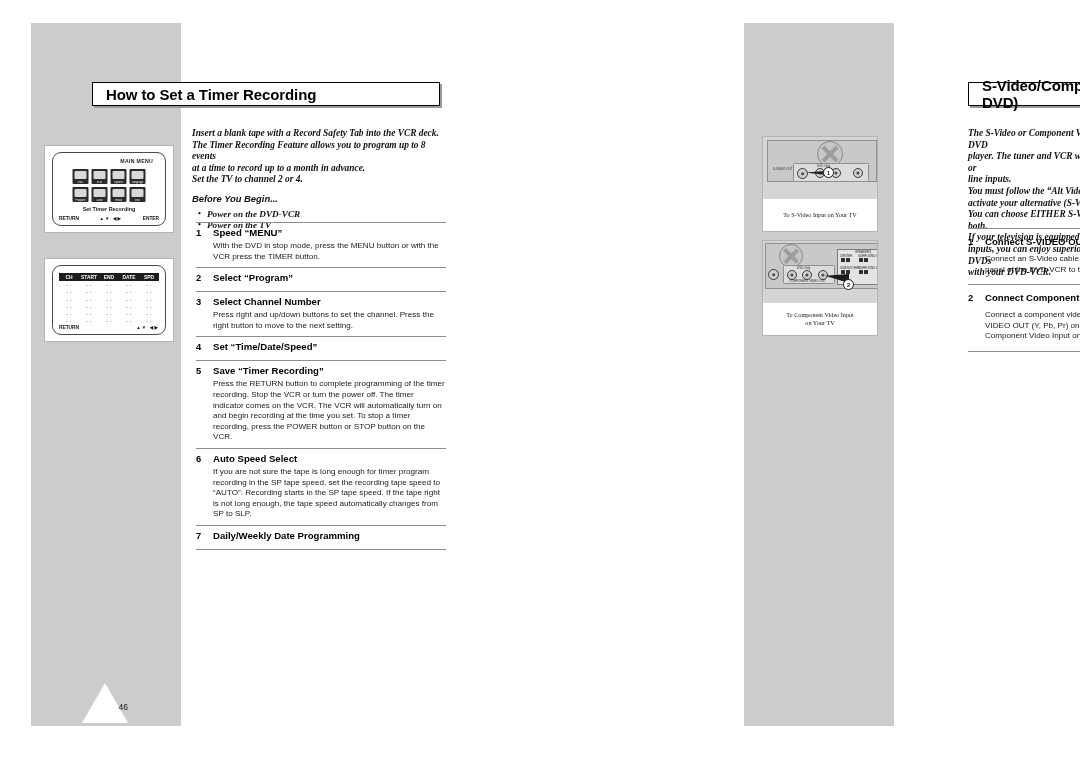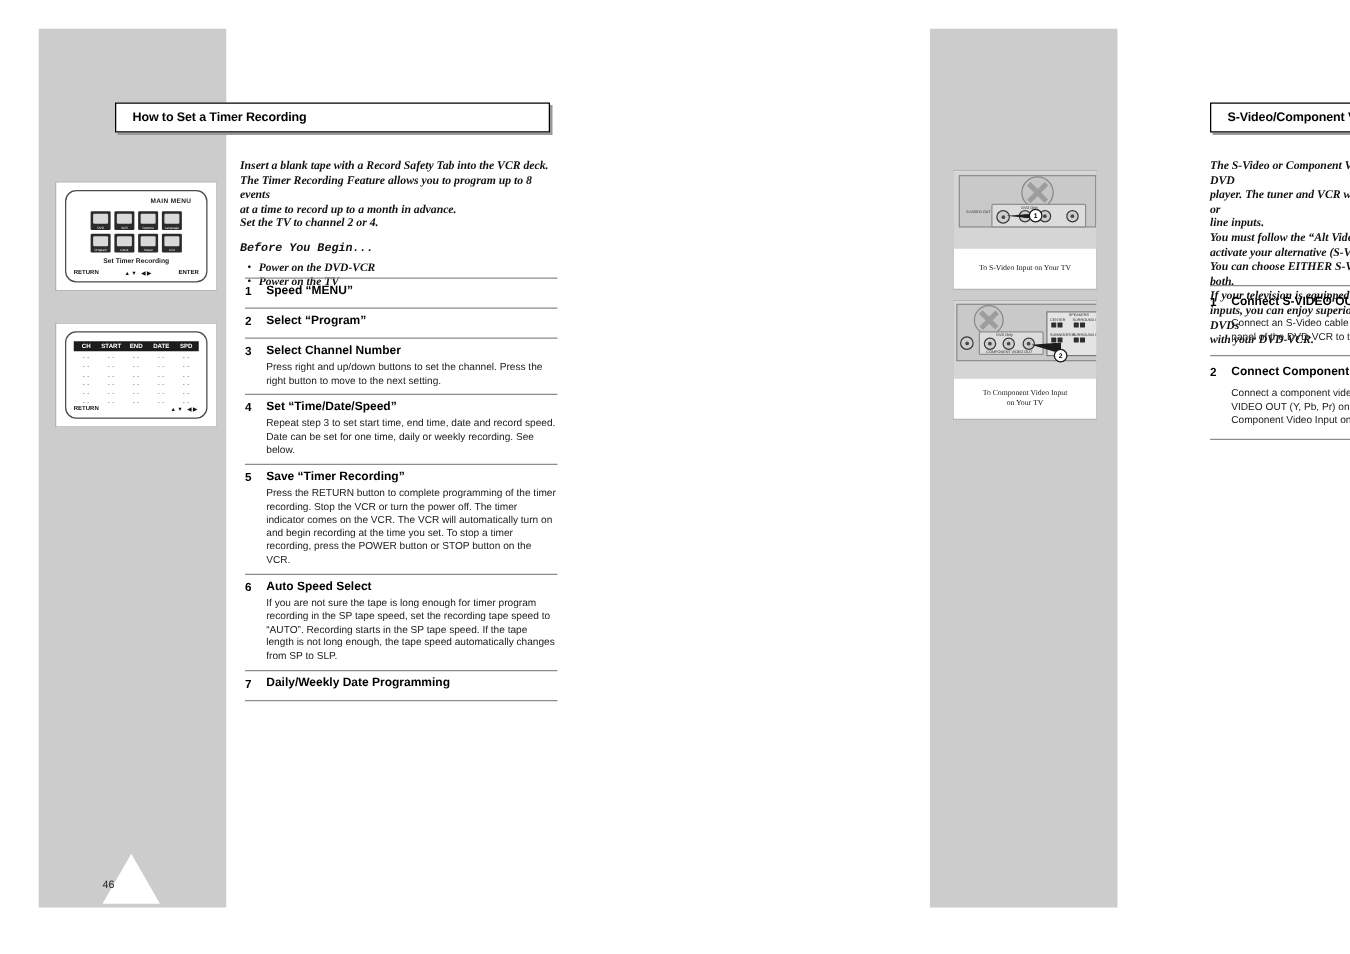--- a/index.html
+++ b/index.html
@@ -37,21 +37,21 @@
     position: absolute;
     border: 1px solid #000;
     background: #ffffff;
     box-shadow: 2px 2px 0 #9a9a9a;
     box-sizing: border-box;
     display: flex;
     align-items: center;
   }
   .title-bar .title-text {
     font-weight: bold;
-    font-size: 10px;
+    font-size: 15px;
     letter-spacing: -0.1px;
     color: #000;
     padding-left: 13px;
   }
   #title-left  { left: 92px;  top: 82px; width: 348px; height: 24px; }
   #title-right { left: 488px; top: 82px; width: 348px; height: 24px; }
 
   
   .intro {
     position: absolute;
@@ -59,21 +59,21 @@
     font-style: italic;
     font-weight: bold;
     font-size: 9.4px;
     line-height: 11.6px;
     color: #111;
   }
   #intro-left  { left: 192px; top: 128px; width: 250px; }
   #intro-right { left: 488px; top: 128px; width: 248px; }
 
   .begin-head {
-    font-family: Liberation Mono, monospace;
+    font-family: Liberation Sans, sans-serif;
     font-style: italic;
     font-weight: bold;
     font-size: 9.4px;
     color: #111;
     margin-top: 7px;
   }
   .begin-list {
     margin: 4px 0 0 0;
     padding-left: 15px;
     list-style: none;
@@ -367,21 +367,21 @@
     left: 0; top: 0;
     width: 0; height: 0;
     border-left: 23px solid transparent;
     border-right: 23px solid transparent;
     border-bottom: 40px solid #ffffff;
   }
   .pagenum .numtext {
     position: absolute;
     left: 0; right: 0;
     top: 19px;
-    text-align: left;
+    text-align: right;
     font-size: 8.5px;
     font-weight: normal;
     color: #1a1a1a;
   }
 </style>
 </head>
 <body>
 
 <div class="band" id="band-left"></div>
 <div class="band" id="band-right"></div>
@@ -510,54 +510,54 @@
       <li>Power on the DVD-VCR</li>
       <li>Power on the TV</li>
     </ul>
   </div>
 
   <div class="steps" id="steps-left">
       <div class="step">
         <div class="num">1</div>
         <div class="body">
           <div class="step-title">Speed “MENU”</div>
+          <div class="step-text">With the DVD in stop mode, press the MENU button or with the VCR press the TIMER button.</div>
         </div>
       </div>
       <div class="step">
         <div class="num">2</div>
         <div class="body">
           <div class="step-title">Select “Program”</div>
         </div>
       </div>
       <div class="step">
         <div class="num">3</div>
         <div class="body">
           <div class="step-title">Select Channel Number</div>
           <div class="step-text">Press right and up/down buttons to set the channel. Press the right button to move to the next setting.</div>
         </div>
       </div>
       <div class="step">
         <div class="num">4</div>
         <div class="body">
           <div class="step-title">Set “Time/Date/Speed”</div>
-          <div class="step-text">Repeat step 3 to set start time, end time, date and record speed. Date can be set for one time, daily or weekly recording. See below.</div>
         </div>
       </div>
       <div class="step">
         <div class="num">5</div>
         <div class="body">
           <div class="step-title">Save “Timer Recording”</div>
           <div class="step-text">Press the RETURN button to complete programming of the timer recording. Stop the VCR or turn the power off. The timer indicator comes on the VCR. The VCR will automatically turn on and begin recording at the time you set. To stop a timer recording, press the POWER button or STOP button on the VCR.</div>
         </div>
       </div>
       <div class="step">
         <div class="num">6</div>
         <div class="body">
           <div class="step-title">Auto Speed Select</div>
-          <div class="step-text">If you are not sure the tape is long enough for timer program recording in the SP tape speed, set the recording tape speed to “AUTO”. Recording starts in the SP tape speed. If the tape length is not long enough, the tape speed automatically changes from SP to SLP.</div>
+          <div class="step-text">If you are not sure the tape is long enough for timer program recording in the SP tape speed, set the recording tape speed to “AUTO”. Recording starts in the SP tape speed. If the tape right is not long enough, the tape speed automatically changes from SP to SLP.</div>
         </div>
       </div>
       <div class="step">
         <div class="num">7</div>
         <div class="body">
           <div class="step-title">Daily/Weekly Date Programming</div>
         </div>
       </div>
       <div class="steps-end"></div>
     </div>

